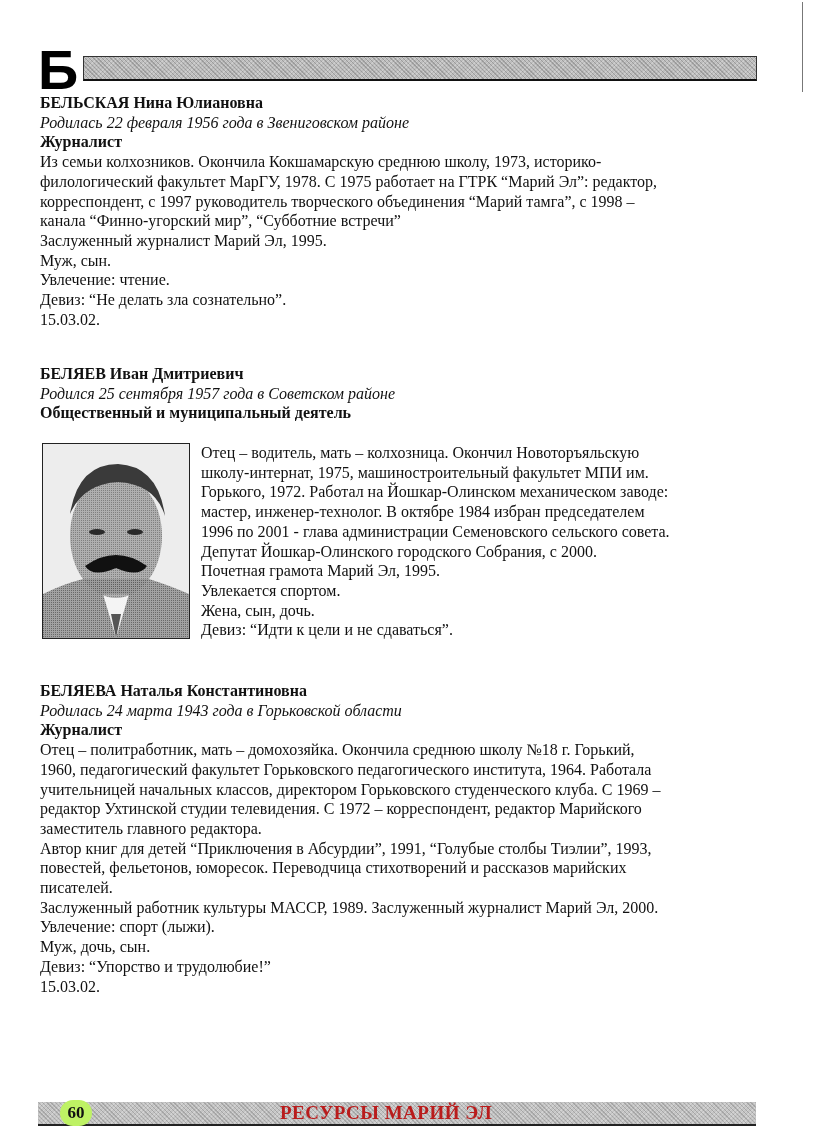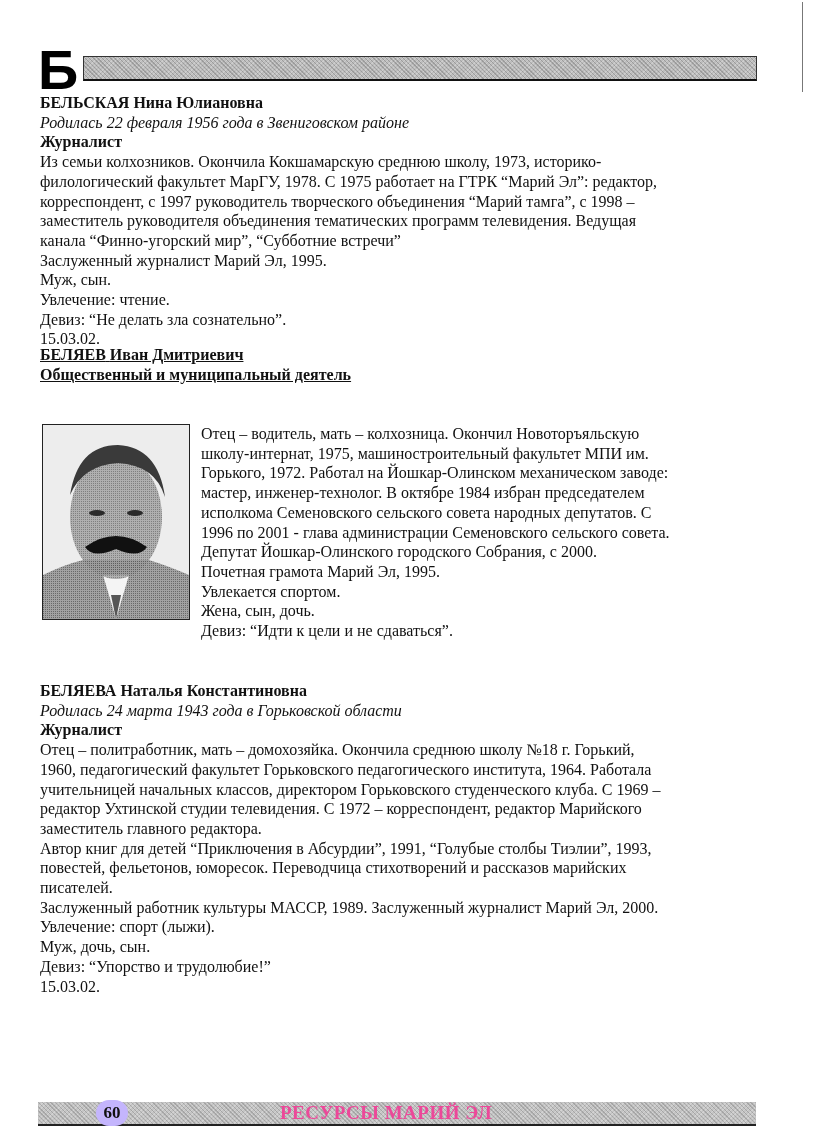--- a/index.html
+++ b/index.html
@@ -35,26 +35,26 @@
   .text-right { position: absolute; left: 161px; top: 79px; }
   .footer { position: absolute; left: 38px; top: 1100px; width: 720px; height: 28px; }
   .footer-band {
     position: absolute; left: 0; top: 2px; width: 718px; height: 22px;
     background-color: #c4c4c4;
     background-image: repeating-linear-gradient(45deg, rgba(0,0,0,0.16) 0 1px, transparent 1px 3px),
                       repeating-linear-gradient(-45deg, rgba(255,255,255,0.25) 0 1px, transparent 1px 3px);
     border-bottom: 2px solid #222;
   }
   .page-number {
-    position: absolute; left: 22px; top: 0px; width: 32px; height: 26px; background: #c4b5fd;
-    border-radius: 14px; font-weight: bold; font-size: 17px; line-height: 26px; text-align: center; margin-left: 36px;
+    position: absolute; left: 22px; top: 0px; width: 32px; height: 26px; background: #bef264;
+    border-radius: 14px; font-weight: bold; font-size: 17px; line-height: 26px; text-align: center;
   }
   .footer-title {
     position: absolute; left: 242px; top: 2px; font-weight: bold; font-size: 19px; line-height: 22px;
-    letter-spacing: 0.5px; color: #ec4899;
+    letter-spacing: 0.5px; color: #b91c1c;
   }
 </style>
 </head>
 <body>
 
 <div class="right-rule"></div>
 
 <div class="section-header">
   <div class="section-letter">Б</div>
   <div class="section-band"></div>
@@ -64,35 +64,35 @@
   <div class="name">
     <span class="surname">БЕЛЬСКАЯ</span>
     <span>Нина Юлиановна</span>
   </div>
   <div class="birth">Родилась 22 февраля 1956 года в Звениговском районе</div>
   <div class="role">Журналист</div>
   <div>
     <div class="line">Из семьи колхозников. Окончила Кокшамарскую среднюю школу, 1973, историко-</div>
     <div class="line">филологический факультет МарГУ, 1978. С 1975 работает на ГТРК “Марий Эл”: редактор,</div>
     <div class="line">корреспондент, с 1997 руководитель творческого объединения “Марий тамга”, с 1998 –</div>
-    <div class="line">заместитель руководителя объединения тематических программ телевидения. Ведущая</div>
     <div class="line">канала “Финно-угорский мир”, “Субботние встречи”</div>
     <div class="line">Заслуженный журналист Марий Эл, 1995.</div>
     <div class="line">Муж, сын.</div>
     <div class="line">Увлечение: чтение.</div>
     <div class="line">Девиз: “Не делать зла сознательно”.</div>
     <div class="line">15.03.02.</div>
   </div>
 </div>
 
-<div class="entry" style="top:345px;text-decoration:underline;">
+<div class="entry" style="top:364px;">
   <div class="name">
     <span class="surname">БЕЛЯЕВ</span>
     <span>Иван Дмитриевич</span>
   </div>
+  <div class="birth">Родился 25 сентября 1957 года в Советском районе</div>
   <div class="role">Общественный и муниципальный деятель</div>
   <div class="photo">
     <svg width="146" height="194" viewBox="0 0 146 194">
       <defs>
         <pattern id="dots" width="2" height="2" patternUnits="userSpaceOnUse">
           <rect width="2" height="2" fill="#9a9a9a"></rect>
           <rect width="1" height="1" fill="#5a5a5a"></rect>
         </pattern>
       </defs>
       <rect width="146" height="194" fill="#ededed"></rect>
@@ -104,21 +104,20 @@
       <ellipse cx="54" cy="88" rx="8" ry="3" fill="#2a2a2a"></ellipse>
       <ellipse cx="92" cy="88" rx="8" ry="3" fill="#2a2a2a"></ellipse>
       <path d="M42 122 Q73 100 104 122 Q96 134 73 124 Q50 134 42 122 Z" fill="#111"></path>
     </svg>
   </div>
   <div class="text-right">
     <div class="line">Отец – водитель, мать – колхозница. Окончил Новоторъяльскую</div>
     <div class="line">школу-интернат, 1975, машиностроительный факультет МПИ им.</div>
     <div class="line">Горького, 1972. Работал на Йошкар-Олинском механическом заводе:</div>
     <div class="line">мастер, инженер-технолог. В октябре 1984 избран председателем</div>
-    <div class="line">исполкома Семеновского сельского совета народных депутатов. С</div>
     <div class="line">1996 по 2001 - глава администрации Семеновского сельского совета.</div>
     <div class="line">Депутат Йошкар-Олинского городского Собрания, с 2000.</div>
     <div class="line">Почетная грамота Марий Эл, 1995.</div>
     <div class="line">Увлекается спортом.</div>
     <div class="line">Жена, сын, дочь.</div>
     <div class="line">Девиз: “Идти к цели и не сдаваться”.</div>
   </div>
 </div>
 
 <div class="entry" style="top:681px;">

